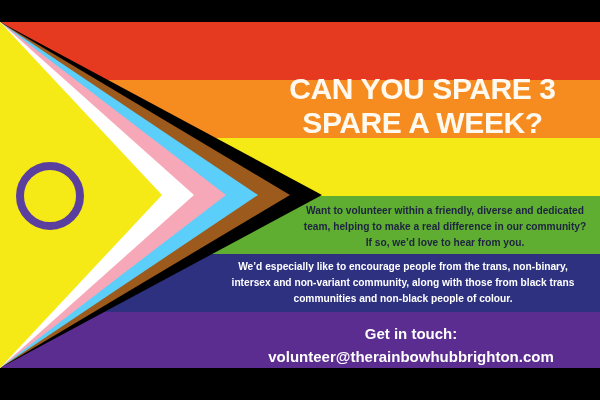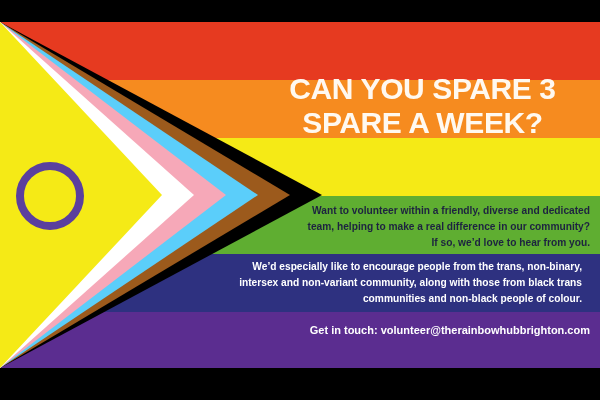--- a/index.html
+++ b/index.html
@@ -30,26 +30,26 @@
   }
 
   
   .headline{
     position:absolute;z-index:30;left:255px;top:72px;width:335px;
     text-align:center;color:#FFF9F0;font-weight:bold;
     font-size:30px;line-height:1.12;letter-spacing:-0.4px;
   }
   .headline .l2{display:block;}
   .para{
-    position:absolute;z-index:30;text-align:right;
+    position:absolute;z-index:30;text-align:center;
     font-size:10.2px;line-height:1.55;font-weight:600;
   }
   .para.green{left:300px;top:203px;width:290px;color:#1d2340;}
   .para.blue{left:224px;top:259px;width:358px;color:#ffffff;}
-  .para.purple{left:232px;top:322px;width:358px;color:#ffffff;font-size:11px;}
+  .para.purple{left:232px;top:322px;width:358px;color:#ffffff;font-size:15px;}
   .para.purple .em{font-weight:bold;}
 </style>
 </head>
 <body>
 
 <div id="poster">
 
   <div class="stripes">
     <div class="stripe" style="top: 0px; height: 58px; background: rgb(230, 58, 32);"></div>
     <div class="stripe" style="top: 58px; height: 58px; background: rgb(246, 139, 31);"></div>

